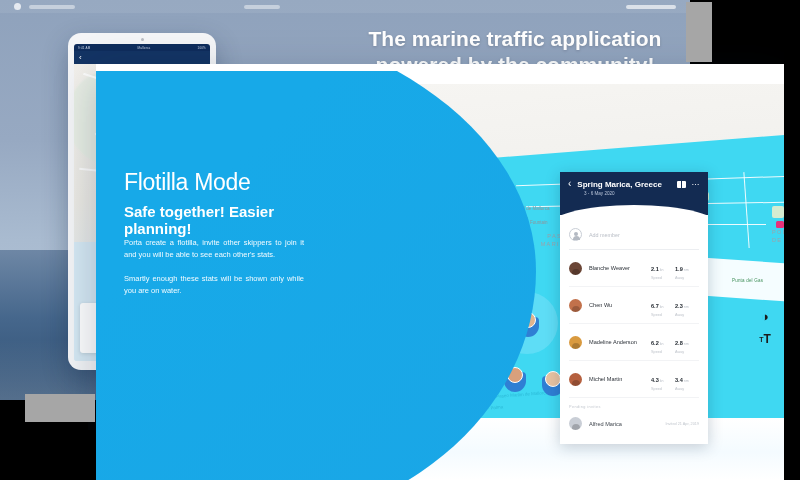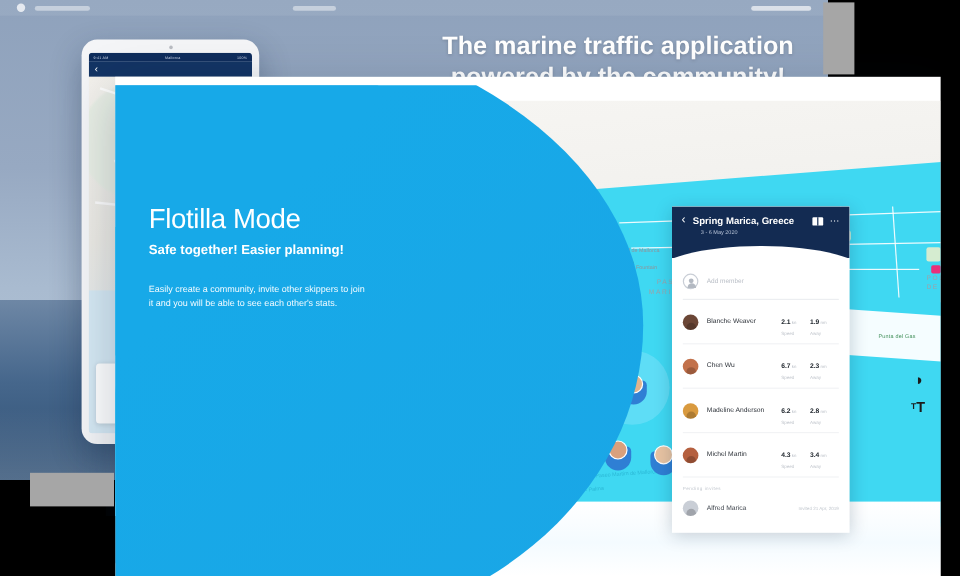--- a/index.html
+++ b/index.html
@@ -231,21 +231,21 @@
     opacity: .55;
   }
   .flotilla-content {
     position: absolute; left: 28px; top: 100px; width: 180px; color: #fff;
   }
   .flotilla-title {
     font-size: 23px; font-weight: 300; letter-spacing: -.3px;
     line-height: 1; margin-bottom: 9px;
   }
   .flotilla-sub {
-    font-size: 11px; font-weight: bold; margin-bottom: 20px;
+    font-size: 15px; font-weight: bold; margin-bottom: 0;
   }
   .flotilla-p {
     font-size: 7.5px; line-height: 1.65; text-align: justify;
     margin-bottom: 11px; color: #f2fbff;
   }
 
   
   .panel {
     position: absolute; left: 560px; top: 172px;
     width: 148px; height: 272px;
@@ -492,21 +492,22 @@
     </div>
 
     <div class="hero-bottom-fade"></div>
 
     <div class="flotilla">
       <div class="flotilla-bg2"></div>
       <div class="flotilla-bg"></div>
       <div class="flotilla-content">
         <div class="flotilla-title">Flotilla Mode</div>
         <div class="flotilla-sub">Safe together! Easier planning!</div>
-        <div class="flotilla-p">Easily create a community, invite other skippers to join it and you will be able to see each other's stats.</div>
+        <div class="flotilla-p">Porta create a flotilla, invite other skippers to join it and you will be able to see each other's stats.</div>
+        <div class="flotilla-p">Smartly enough these stats will be shown only while you are on water.</div>
       </div>
     </div>
 
   </div>
 
   <div class="panel">
     <div class="panel-head">
       <div class="panel-head-row">
         <div class="panel-back">‹</div>
         <div class="panel-title">Spring Marica, Greece</div>

